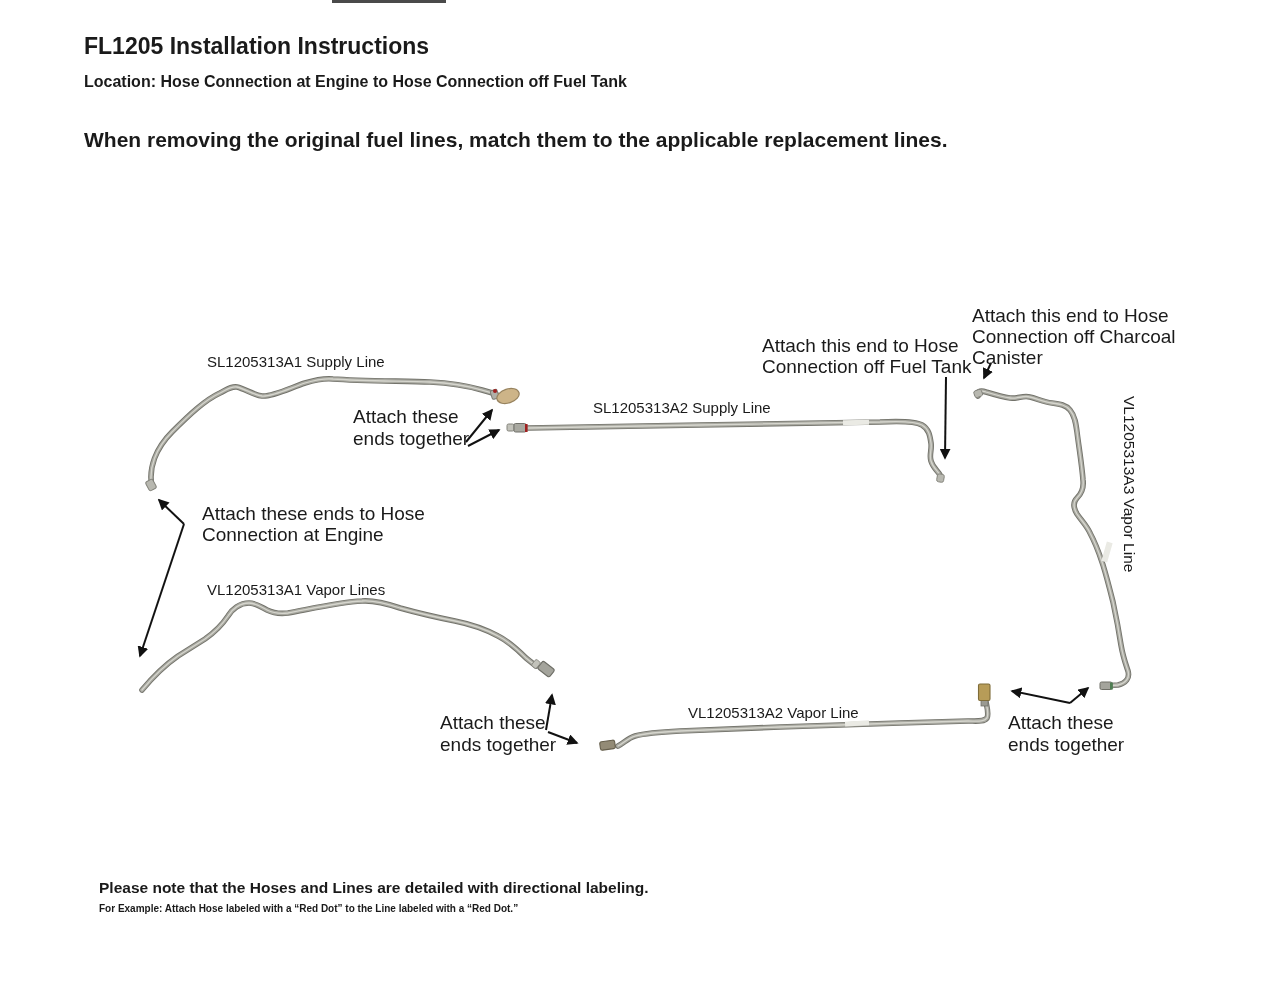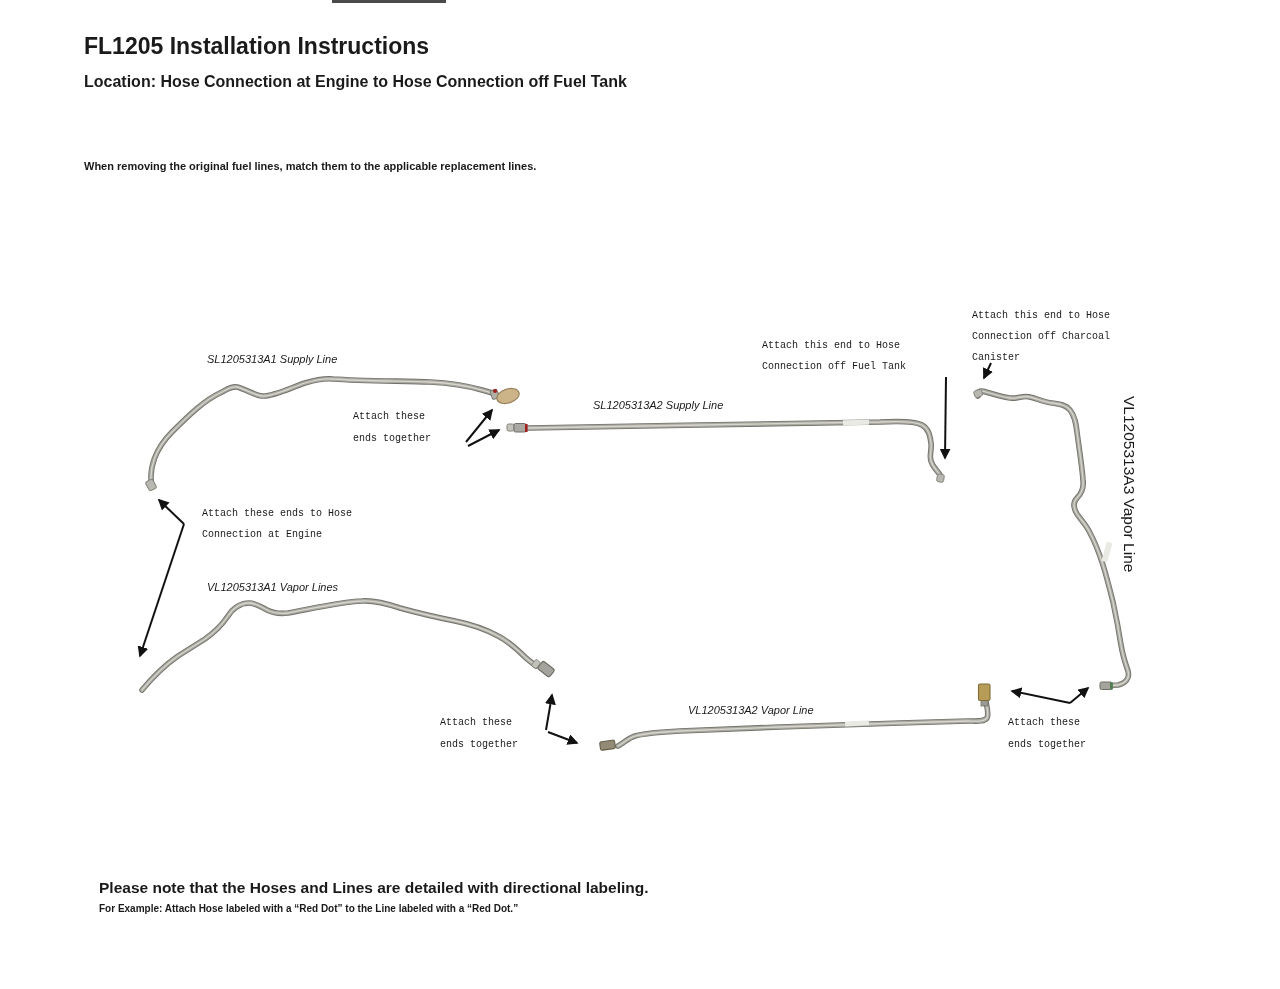--- a/index.html
+++ b/index.html
@@ -3,23 +3,23 @@
 <meta charset="utf-8">
 <style>
   html,body{margin:0;padding:0;background:#ffffff;}
   .canvas{
     position:relative;width:1280px;height:959px;background:#ffffff;overflow:hidden;
     font-family:"Liberation Sans","DejaVu Sans",sans-serif;color:#1a1a1a;
   }
   .topbar{position:absolute;left:332px;top:0;width:114px;height:3px;background:#4a4a4a;}
   .title{position:absolute;left:84px;top:33px;font-size:23px;font-weight:bold;white-space:nowrap;}
   .subtitle{position:absolute;left:84px;top:73px;font-size:16px;font-weight:bold;white-space:nowrap;}
-  .intro{position:absolute;left:84px;top:128px;font-size:11px;font-weight:bold;white-space:nowrap;margin-top:32px;}
-  .lbl{position:absolute;font-size:11px;white-space:nowrap;font-style:italic;}
-  .ann{position:absolute;font-size:10px;line-height:21px;white-space:nowrap;font-family:Liberation Mono, monospace;}
+  .intro{position:absolute;left:84px;top:128px;font-size:21px;font-weight:bold;white-space:nowrap;}
+  .lbl{position:absolute;font-size:15px;white-space:nowrap;}
+  .ann{position:absolute;font-size:19px;line-height:21px;white-space:nowrap;}
   .vlabel{
     position:absolute;left:1120px;top:396px;font-size:15.5px;white-space:nowrap;
     writing-mode:vertical-rl;
   }
   .footer1{position:absolute;left:99px;top:879px;font-size:15.5px;font-weight:bold;white-space:nowrap;}
   .footer2{position:absolute;left:99px;top:903px;font-size:10px;font-weight:bold;white-space:nowrap;}
   svg.diagram{position:absolute;left:0;top:0;}
   .t-sh{fill:none;stroke:#73736b;stroke-width:5.6;stroke-linecap:round;stroke-linejoin:round;}
   .t-m{fill:none;stroke:#a8a8a0;stroke-width:3.8;stroke-linecap:round;stroke-linejoin:round;}
   .t-hi{fill:none;stroke:#d6d6ce;stroke-width:1.3;stroke-linecap:round;stroke-linejoin:round;}

